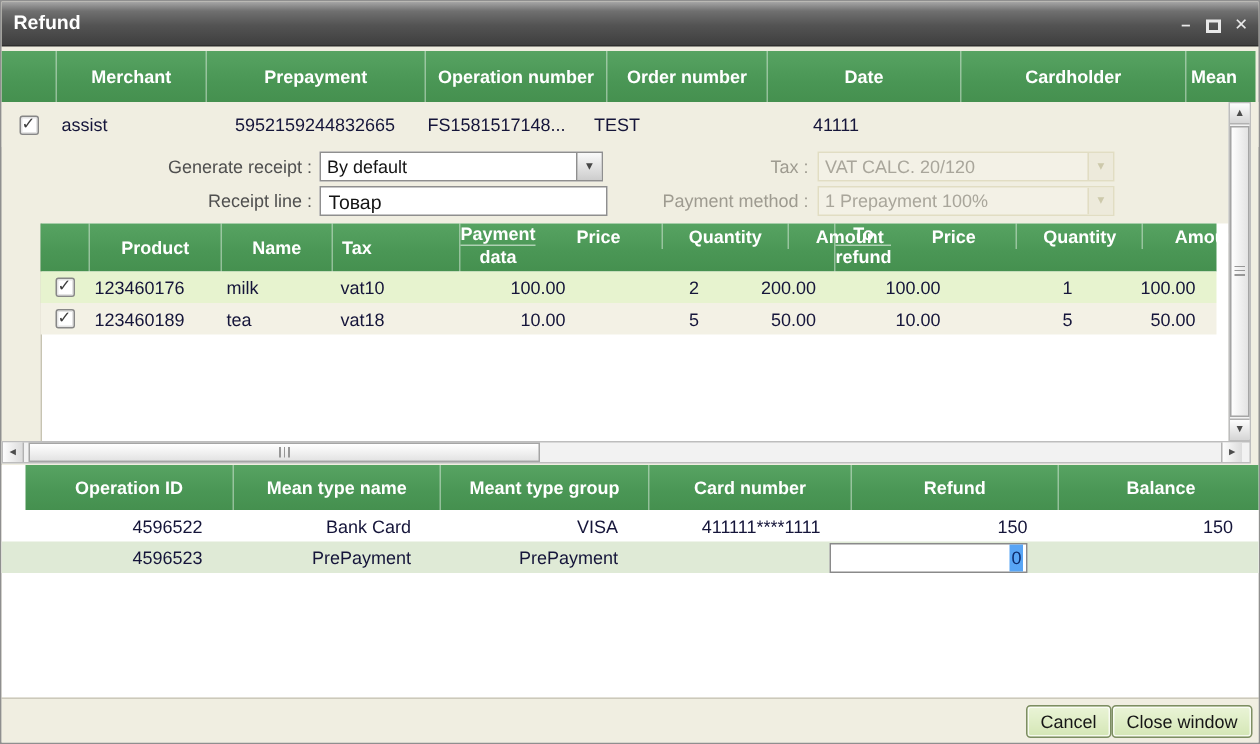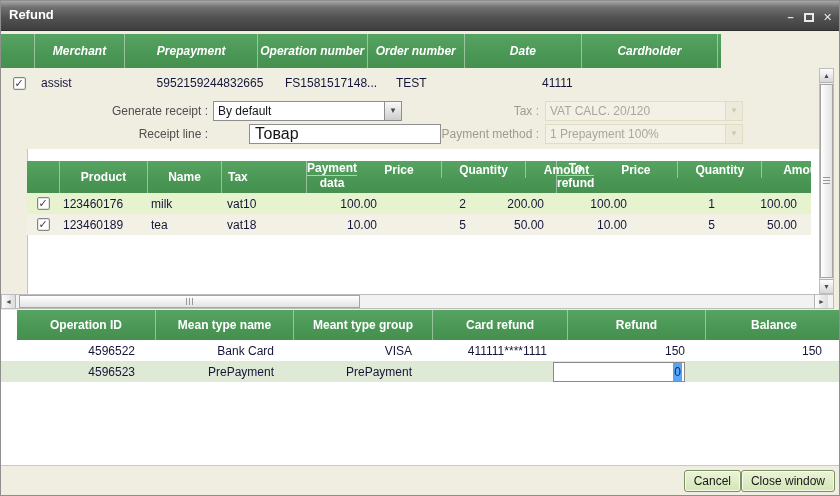--- a/index.html
+++ b/index.html
@@ -21,38 +21,38 @@
   .ghead { background:linear-gradient(180deg,#57a362 0%,#4a9655 60%,#45904f 100%); color:#fff; font-weight:bold; }
   .hcell { display:flex; align-items:center; justify-content:center; height:100%; overflow:hidden; white-space:nowrap; }
   .sep { border-left:1px solid rgba(255,255,255,0.42); }
   .cell { display:flex; align-items:center; height:100%; overflow:hidden; white-space:nowrap; color:#15153a; }
   .c-center { justify-content:center; }
   .c-right { justify-content:flex-end; }
   .cb { display:inline-block; width:13px; height:13px; background:#fff; border:1px solid #878787; border-radius:2px;
         font-size:11px; line-height:11px; text-align:center; color:#3c3c3c; font-weight:bold; box-shadow:inset 0 0 0 1px #e4e4e4; }
 
   
-  .tt-head { position:absolute; left:0; top:33px; width:720px; height:34px; display:flex;font-style:italic; }
+  .tt-head { position:absolute; left:0; top:33px; width:836px; height:34px; display:flex; }
   .tt-row  { position:absolute; left:0; top:67px; width:840px; height:30px; display:flex; background:#f0eee1; }
 
   
   .lbl { position:absolute; height:20px; line-height:20px; text-align:right; color:#4f4f4f; white-space:nowrap; }
   .lbl.dis { color:#9e9b90; }
   .combo, .tinput { position:absolute; height:20px; background:#fff; border:1px solid #8f8f8f; color:#141414;
     line-height:18px; padding-left:4px; overflow:hidden; white-space:nowrap; }
   .combo .chev { position:absolute; right:0; top:0; width:17px; height:18px; background:linear-gradient(180deg,#fafafa,#cdcdcd);
     border-left:1px solid #8f8f8f; text-align:center; font-size:9px; line-height:17px; color:#474747; }
   .combo.disabled { background:#f3f1e6; border:1px solid #e1ddc3; color:#a9a69b; }
   .combo.disabled .chev { background:#edeadb; border-left:1px solid #e1ddc3; color:#cdc9ab; }
   .tinput { padding-left:5px; }
-  input.tinput { font-family:inherit; font-size:16px; outline:none;margin-left:36px; }
+  input.tinput { font-family:inherit; font-size:13px; outline:none; }
 
   
   .white-pane { position:absolute; background:#fff; }
-  .pt { position:absolute; left:26px; top:148px; width:784px;margin-top:12px; }
+  .pt { position:absolute; left:26px; top:148px; width:784px; }
   .pt-head { display:flex; height:32px; }
   .grp { display:flex; flex-direction:row; height:100%; }
   .grp-top { height:15px; line-height:15px; text-align:center; border-bottom:1px solid rgba(255,255,255,0.55); }
   .grp-sub { display:flex; height:17px; }
   .pt-row { display:flex; height:21px; }
   .bg-green { background:#e7f3cf; }
   .bg-cream { background:#f3f1e5; }
 
   
   .vsb { position:absolute; left:818px; top:67px; width:15px; height:226px; background:#f2f2f2; border:1px solid #bdbdbd; }
@@ -222,21 +222,21 @@
     </div>
     <div class="sbtn sbtn-right" style="position:absolute">►</div>
   </div>
 
   <div class="white-pane" style="left:0;top:309px;width:840px;height:155px;"></div>
 
   <div class="bt-head ghead">
     <div class="hcell" style="width:138px">Operation ID</div>
     <div class="hcell sep" style="width:138px">Mean type name</div>
     <div class="hcell sep" style="width:139px">Meant type group</div>
-    <div class="hcell sep" style="width:135px">Card refund</div>
+    <div class="hcell sep" style="width:135px">Card number</div>
     <div class="hcell sep" style="width:138px">Refund</div>
     <div class="hcell sep" style="width:137px">Balance</div>
     <div class="hcell" style="width:12px;margin-left:3px"></div>
   </div>
 
   <div class="bt-rows">
     <div class="bt-row">
       <div class="cell c-right" style="width:138px">4596522</div>
       <div class="cell c-right" style="width:139px">Bank Card</div>
       <div class="cell c-right" style="width:138px">VISA</div>

